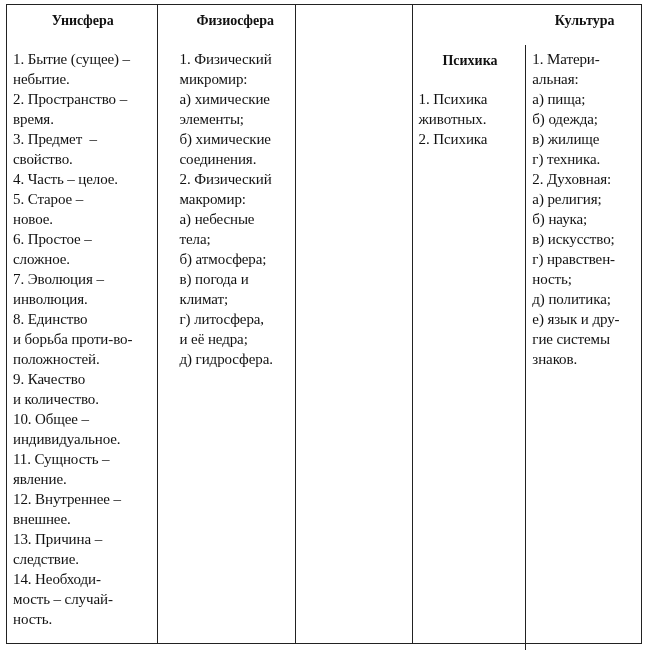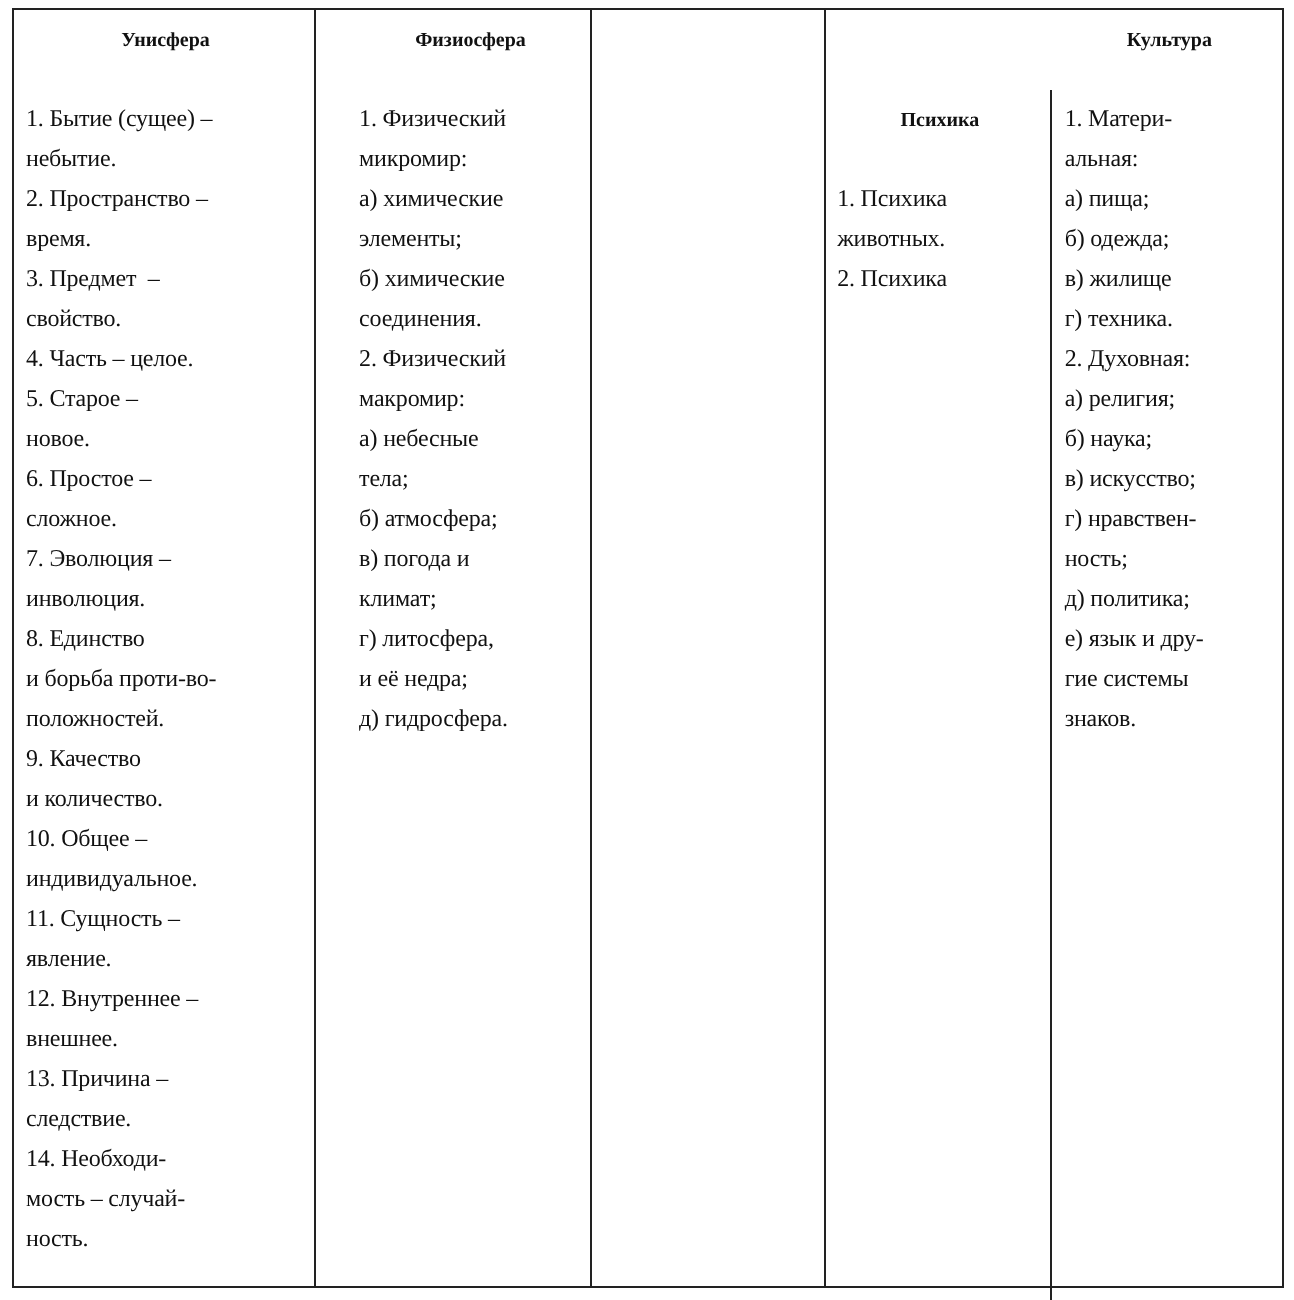--- a/index.html
+++ b/index.html
@@ -8,23 +8,23 @@
   .table { position: absolute; left: 6px; top: 4px; width: 636px; height: 640px;
            border: 1.5px solid #222; box-sizing: border-box; display: flex; }
   .col { box-sizing: border-box; border-right: 1.5px solid #222; height: 100%;
          padding: 0 4px 0 6px; }
   .col:last-child { border-right: none; }
   .c0 { width: 155px; }
   .c1 { width: 126px; margin-left: 16px; }
   .c2 { width: 120px; }
   .c3 { width: 117px; margin-top: 40px; }
   .c4 { width: 118px; }
-  .head { font-weight: bold; font-size: 10px; text-align: center; margin-top: 6px;
+  .head { font-weight: bold; font-size: 14px; text-align: center; margin-top: 6px;
           height: 38px; line-height: 20px; }
-  .items { font-size: 12px; line-height: 20px; white-space: pre; letter-spacing: -0.1px; }
+  .items { font-size: 15px; line-height: 20px; white-space: pre; letter-spacing: -0.1px; }
   .line { display: block; }
 </style>
 </head>
 <body>
 
 <div class="table">
   <div class="col c0">
     <div class="head">Унисфера</div>
     <div class="items"><span class="line">1. Бытие (сущее) –</span><span class="line">небытие.</span><span class="line">2. Пространство –</span><span class="line">время.</span><span class="line">3. Предмет  –</span><span class="line">свойство.</span><span class="line">4. Часть – целое.</span><span class="line">5. Старое –</span><span class="line">новое.</span><span class="line">6. Простое –</span><span class="line">сложное.</span><span class="line">7. Эволюция –</span><span class="line">инволюция.</span><span class="line">8. Единство</span><span class="line">и борьба проти-во-</span><span class="line">положностей.</span><span class="line">9. Качество</span><span class="line">и количество.</span><span class="line">10. Общее –</span><span class="line">индивидуальное.</span><span class="line">11. Сущность –</span><span class="line">явление.</span><span class="line">12. Внутреннее –</span><span class="line">внешнее.</span><span class="line">13. Причина –</span><span class="line">следствие.</span><span class="line">14. Необходи-</span><span class="line">мость – случай-</span><span class="line">ность.</span></div>
   </div>

